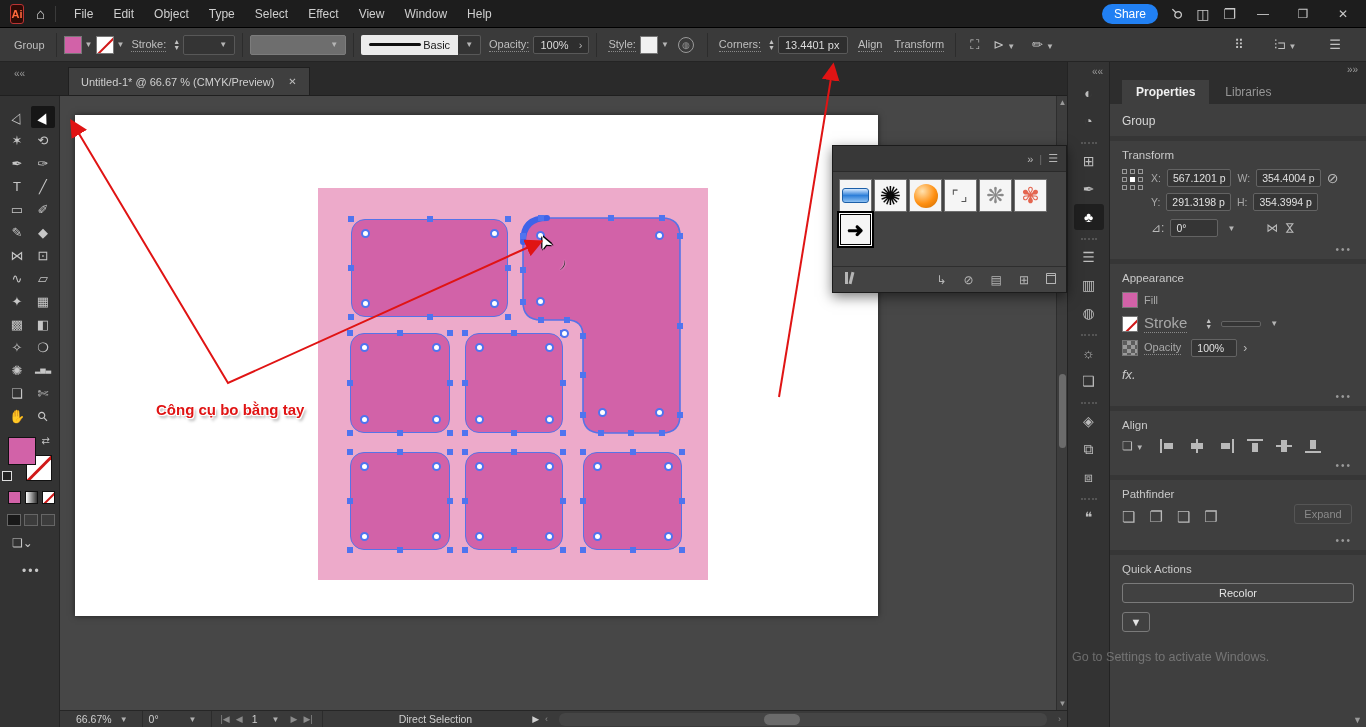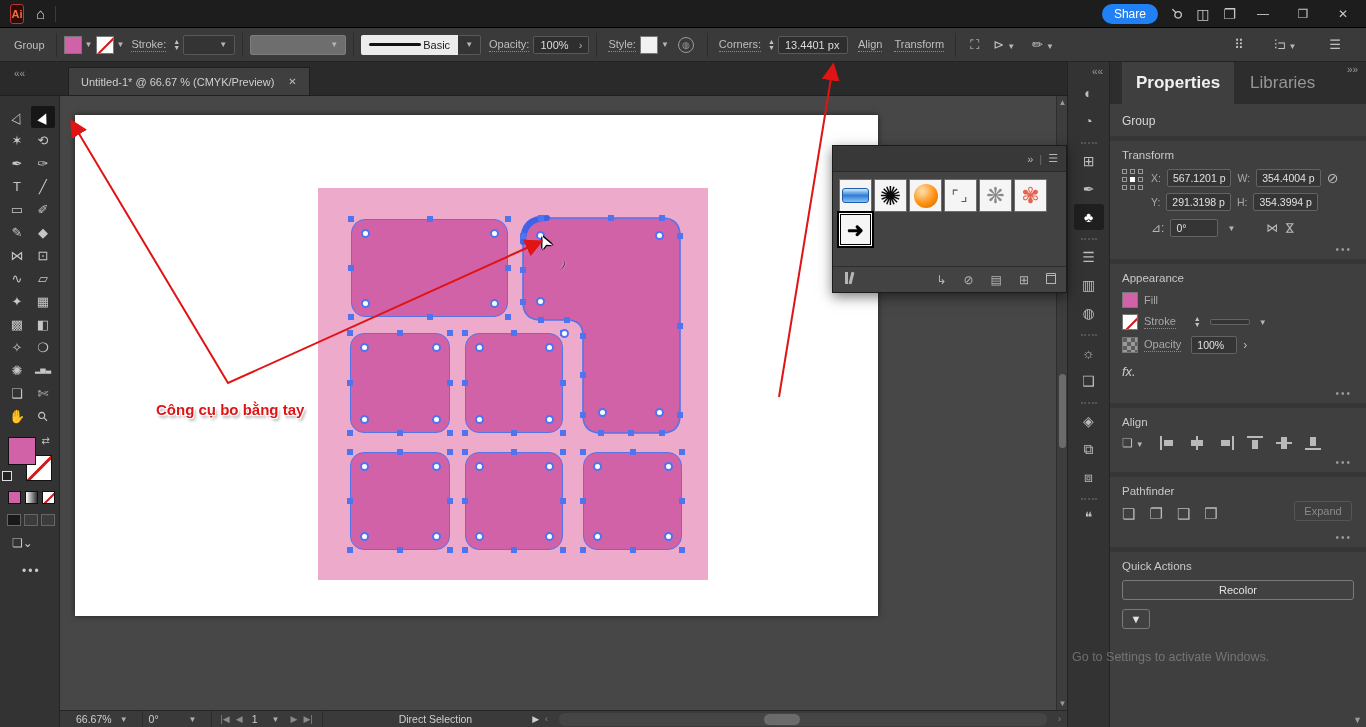--- a/index.html
+++ b/index.html
@@ -99,21 +99,21 @@
   #dock-collapse{display:block;text-align:right;color:#9a9a9a;font-size:10px;padding:4px 6px 2px 0;}
   #dock-icons{display:flex;flex-direction:column;align-items:center;}
   .dock-sep{width:16px;border-top:2px dotted #555;margin:7px 0 3px;}
   .dock-icon{width:30px;height:26px;display:flex;align-items:center;justify-content:center;color:#bdbdbd;font-size:14px;border-radius:3px;margin:1px 0;}
   .dock-icon.active{background:#1f1f1f;color:#fff;}
 
   
   #props{position:absolute;left:1110px;top:62px;width:256px;height:665px;background:#363636;z-index:8;display:flex;flex-direction:column;}
   #props-top{height:16px;background:#2d2d2d;color:#9a9a9a;font-size:10px;text-align:right;padding:2px 8px 0 0;}
   #props-tabs{height:26px;background:#2d2d2d;display:flex;align-items:flex-end;padding-left:12px;gap:2px;}
-  .ptab{padding:11px 14px;font-size:17px;color:#969696;background:#2d2d2d;}
+  .ptab{padding:5px 14px;font-size:12px;color:#969696;background:#2d2d2d;}
   .ptab.active{background:#3f3f3f;color:#f0f0f0;font-weight:bold;}
   .psec{background:#3f3f3f;margin-bottom:5px;padding:8px 12px;position:relative;}
   .psec-title{color:#c8c8c8;font-size:11.5px;margin-bottom:8px;}
   .pmore{position:absolute;right:14px;bottom:4px;color:#9a9a9a;letter-spacing:2px;font-size:10px;}
   .plabel{color:#a8a8a8;font-size:10.5px;}
   .pfield{background:#353535;border:1px solid #636363;color:#e0e0e0;font-size:10.5px;padding:2px 5px;border-radius:2px;min-width:62px;display:inline-block;}
   .refgrid{display:inline-grid;grid-template-columns:repeat(3,5px);gap:3px;margin-right:8px;}
   .refgrid i{width:5px;height:5px;border:1px solid #9a9a9a;background:transparent;}
   .refgrid i.on{background:#fff;border-color:#fff;}
   .trow{display:flex;align-items:center;gap:6px;margin-bottom:6px;}
@@ -166,20 +166,21 @@
 </style>
 </head>
 <body>
 
 <div id="app">
 
   <div id="menubar">
     <div id="ai-logo">Ai</div>
     <span class="home">⌂</span>
     <span class="mb-sep"></span>
+    <div id="menu-items"><span class="menu-item">File</span><span class="menu-item">Edit</span><span class="menu-item">Object</span><span class="menu-item">Type</span><span class="menu-item">Select</span><span class="menu-item">Effect</span><span class="menu-item">View</span><span class="menu-item">Window</span><span class="menu-item">Help</span></div>
     <div id="mb-right">
       <span id="share-btn">Share</span>
       <span class="mb-ico" style="display:inline-block;transform:rotate(135deg);">⚲</span>
       <span class="mb-ico">◫</span>
       <span class="mb-ico">❐</span>
       <span class="winbtn">—</span>
       <span class="winbtn">❐</span>
       <span class="winbtn">✕</span>
     </div>
   </div>
@@ -584,21 +585,21 @@
     </div>
 
     <div class="psec" style="padding-bottom:18px;">
       <div class="psec-title">Appearance</div>
       <div class="trow">
         <span class="swatch" style="width:16px;height:16px;"></span>
         <span class="plabel" style="font-size:11px;">Fill</span>
       </div>
       <div class="trow">
         <span class="swatch none" style="width:16px;height:16px;"></span>
-        <span class="plabel dotted" style="font-size:11px;">Stroke</span>
+        <span class="plabel dotted" style="font-size:15px;">Stroke</span>
         <span class="stepper" style="margin-left:12px;">
             <span>▲</span>
             <span>▼</span>
           </span>
         <span class="pfield" style="min-width:40px;"></span>
         <span class="chev">▼</span>
       </div>
       <div class="trow">
         <span style="width:16px;height:16px;border:1px solid #777;background:repeating-conic-gradient(#9a9a9a 0 25%,#5c5c5c 0 50%) 0 0/8px 8px;"></span>
         <span class="plabel dotted" style="font-size:11px;">Opacity</span>

